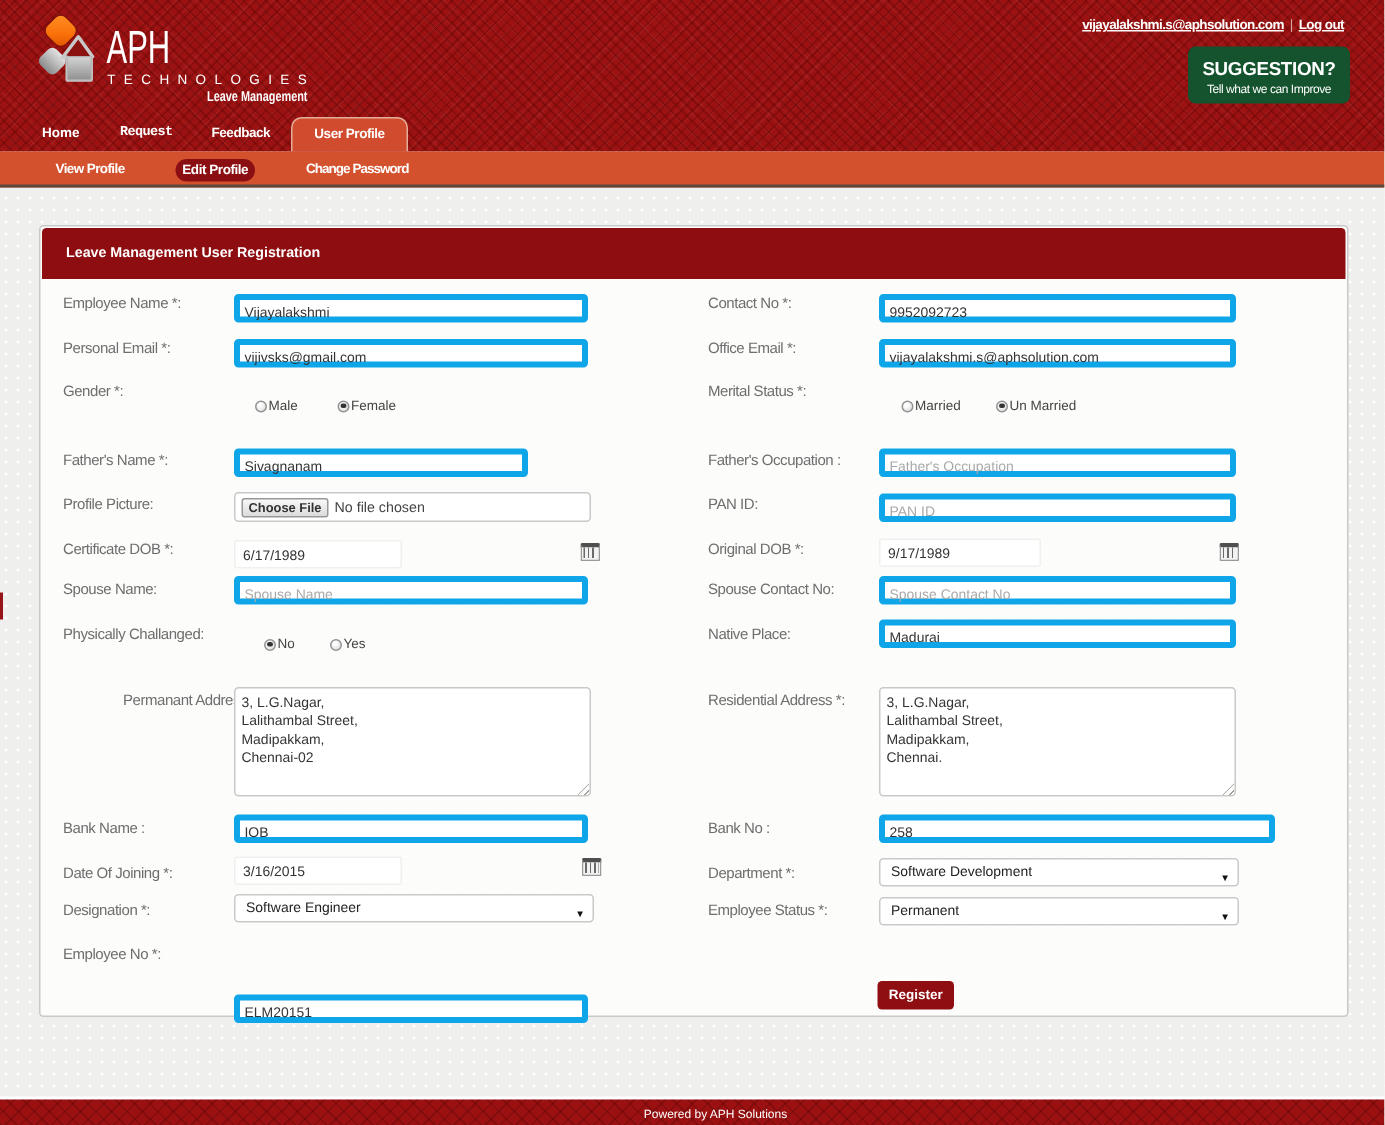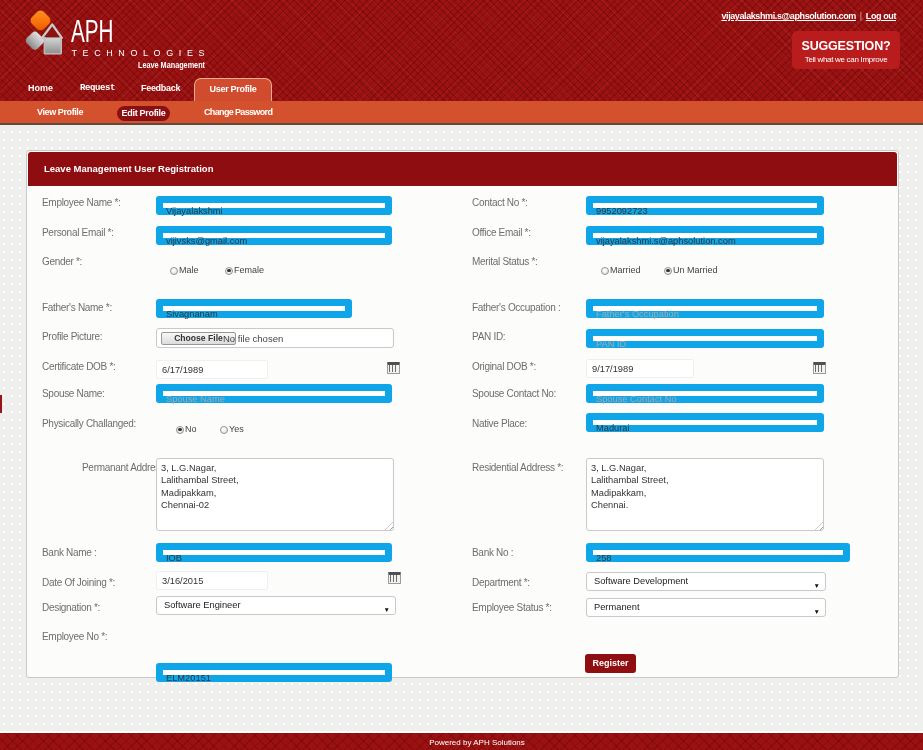--- a/index.html
+++ b/index.html
@@ -18,57 +18,57 @@
     repeating-linear-gradient(-45deg, rgba(70,0,0,0.23) 0px, rgba(70,0,0,0.23) 1.3px, rgba(0,0,0,0) 1.3px, rgba(0,0,0,0) 5.15px, rgba(70,0,0,0.23) 5.15px, rgba(70,0,0,0.23) 6.45px, rgba(0,0,0,0) 6.45px, rgba(0,0,0,0) 10.3px),
     repeating-linear-gradient(45deg, rgba(255,170,170,0.055) 1.3px, rgba(255,170,170,0.055) 2.3px, rgba(0,0,0,0) 2.3px, rgba(0,0,0,0) 10.3px),
     repeating-linear-gradient(-45deg, rgba(255,170,170,0.055) 1.3px, rgba(255,170,170,0.055) 2.3px, rgba(0,0,0,0) 2.3px, rgba(0,0,0,0) 10.3px);
 }
 .subnav { position:absolute; left:0; top:101px; width:923px; height:24px; background:#d4512e; border-bottom:2px solid #5e4a3c; }
 
 .acct { position:absolute; top:11px; right:27px; font-size:9px; font-weight:bold; letter-spacing:-0.4px; color:#fff; }
 .acct a { color:#fff; text-decoration:underline; }
 .acct .sep { font-weight:normal; color:#daa8a8; padding:0 4px; text-decoration:none; }
 
-.sugg { position:absolute; left:792px; top:31px; width:108px; height:38px; background:#b91c1c; border-radius:5px; text-align:center; color:#fff; }
+.sugg { position:absolute; left:792px; top:31px; width:108px; height:38px; background:#14532d; border-radius:5px; text-align:center; color:#fff; }
 .sugg .s1 { display:block; font-size:12.5px; font-weight:bold; letter-spacing:-0.2px; margin-top:8px; }
 .sugg .s2 { display:block; font-size:8px; font-weight:normal; letter-spacing:-0.3px; margin-top:2px; }
 
 .nav { position:absolute; top:78px; left:0; width:923px; height:24px; font-size:9px; font-weight:bold; color:#fff; }
 .nav .it { position:absolute; top:0; line-height:21px; letter-spacing:-0.3px; }
 .tabup { position:absolute; left:194px; top:0; width:78px; height:23px; background:#d14c2e; border:1px solid #e2ae99; border-bottom:none; border-radius:7px 7px 0 0; text-align:center; line-height:20px; font-size:9px; font-weight:bold; letter-spacing:-0.3px; }
 
 .sub-it { position:absolute; font-size:9px; font-weight:bold; letter-spacing:-0.4px; color:#fff; top:107px; }
 .pill { position:absolute; left:117px; top:106px; width:53px; height:15px; background:#8b0e12; border-radius:8px; color:#fff; font-size:9px; font-weight:bold; letter-spacing:-0.3px; text-align:center; line-height:15px; }
 
 .lefttab { position:absolute; left:0; top:395px; width:2px; height:18px; background:#971418; }
 
 
 .panel { position:absolute; left:26px; top:150px; width:873px; height:528px; background:#fcfcfb; border:1px solid #c9c9c9; border-radius:3px;
  background-image: radial-gradient(rgba(255,255,255,1) 0.8px, rgba(0,0,0,0) 1.3px); background-size:8px 8px; }
 .ptitle { position:absolute; left:28px; top:152px; width:869px; height:34px; background:#8e0d10; border-radius:3px 3px 0 0; color:#fff; font-size:9.5px; font-weight:bold; line-height:34px; padding-left:16px; }
 
 
 .lbl { position:absolute; font-size:10px; letter-spacing:-0.3px; color:#6e6e6e; }
-.inp { position:absolute; height:19px; background:#fff; border:7px solid #0ea5e9; border-radius:3px; font-size:9.3px; color:#333; line-height:17px; padding-left:3px; }
+.inp { position:absolute; height:19px; background:#fff; border:4px solid #0ea5e9; border-radius:3px; font-size:9.3px; color:#333; line-height:17px; padding-left:3px; }
 .ph { color:#a9a9a9; }
 .ta { position:absolute; background:#fff; border:1px solid #c9c9c9; border-radius:3px; font-size:9.3px; color:#333; line-height:12.3px; padding:3px 0 0 4px; }
 .ta::after { content:""; position:absolute; right:0px; bottom:0px; width:8px; height:8px;
   background:repeating-linear-gradient(-45deg, rgba(0,0,0,0) 0 1.7px, #9aa29a 1.7px 2.6px, rgba(0,0,0,0) 2.6px 3.4px);
   clip-path:polygon(100% 0, 0 100%, 100% 100%); }
 .sel { position:absolute; height:19px; background:#fff; border:1px solid #c9c9c9; border-radius:3px; font-size:9.3px; color:#222; line-height:17px; padding-left:7px; }
 .sel .ar { position:absolute; right:5px; top:4px; font-size:6.5px; color:#111; letter-spacing:0; }
 .datein { position:absolute; height:19px; background:#fff; font-size:9.3px; color:#333; line-height:19px; padding-left:5px; border:1px solid #f0f0ee; border-radius:2px;}
 .cal { position:absolute; width:13px; height:12px; background:#f2f2f2; border:1px solid #9a9a9a; border-top:3px solid #4f4f4f; border-radius:1px; }
 .cal::after { content:""; position:absolute; left:1px; top:0px; width:9px; height:7px;
   background:repeating-linear-gradient(90deg, #6a6a6a 0 1px, rgba(0,0,0,0) 1px 3px); }
 .radio { display:inline-block; vertical-align:-1.5px; width:8px; height:8px; border-radius:50%; border:1px solid #919191; background:radial-gradient(circle at 35% 30%, #fff 15%, #d8d8d8); position:relative; margin-right:1px;}
 .radio.on::after { content:""; position:absolute; left:1.25px; top:1.25px; width:3.5px; height:3.5px; border-radius:50%; background:#333; }
 .rgroup { position:absolute; font-size:9px; color:#444; }
 .file { position:absolute; height:20px; background:#fff; border:1px solid #c9c9c9; border-radius:3px; }
-.fbtn { position:absolute; left:4px; top:3px; width:75px; height:13px; background:linear-gradient(#f8f8f8,#dcdcdc); border:1px solid #989898; border-radius:2px; font-size:8.6px; font-weight:bold; color:#333; text-align:center; line-height:11px; }
+.fbtn { position:absolute; left:4px; top:3px; width:58px; height:13px; background:linear-gradient(#f8f8f8,#dcdcdc); border:1px solid #989898; border-radius:2px; font-size:8.6px; font-weight:bold; color:#333; text-align:center; line-height:11px; }
 .ftxt { position:absolute; left:66px; top:4px; font-size:9.5px; color:#444; }
 .btn { position:absolute; left:585px; top:654px; width:51px; height:19px; background:#8e0e11; border-radius:3px; color:#fff; font-size:9px; font-weight:bold; text-align:center; line-height:19px; }
 
 
 .fsep { position:absolute; left:0; top:731px; width:923px; height:2px; background:#ffffff; }
 .footer { position:absolute; left:0; top:733px; width:923px; height:17px;
   background-color:#9b1111;
   background-image:
     repeating-linear-gradient(45deg, rgba(60,0,0,0.22) 0px, rgba(60,0,0,0.22) 1.2px, rgba(0,0,0,0) 1.2px, rgba(0,0,0,0) 7.3px),
     repeating-linear-gradient(-45deg, rgba(60,0,0,0.22) 0px, rgba(60,0,0,0.22) 1.2px, rgba(0,0,0,0) 1.2px, rgba(0,0,0,0) 7.3px);

